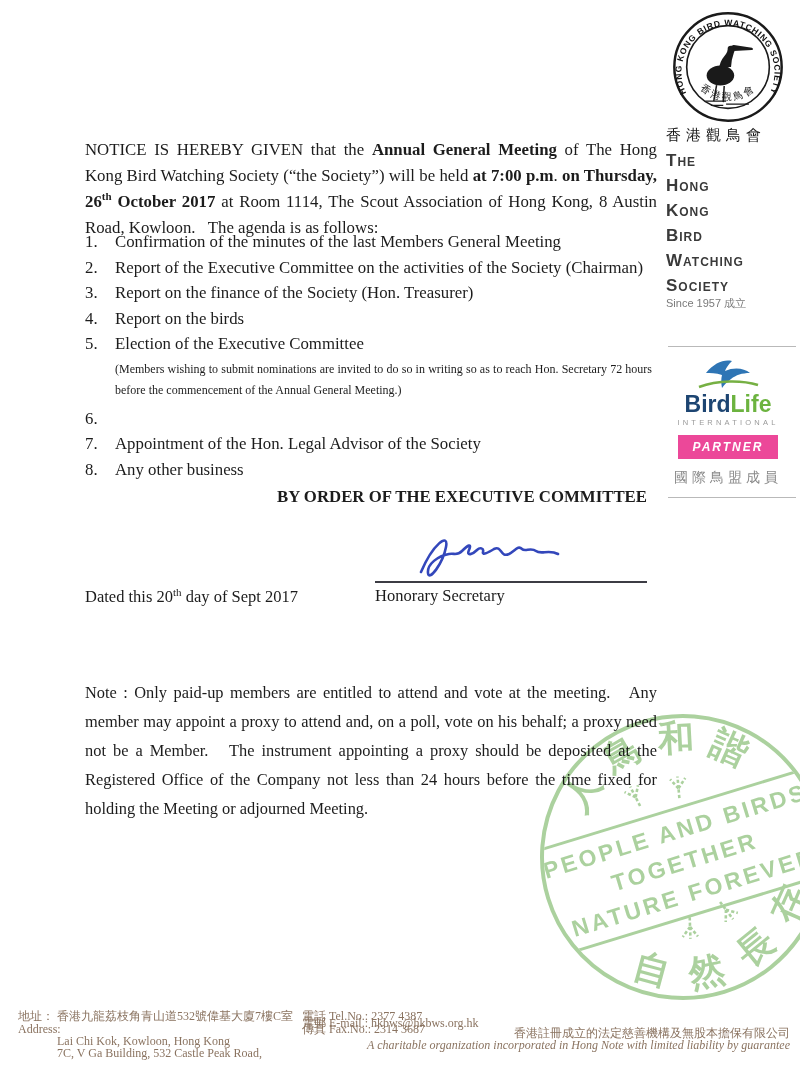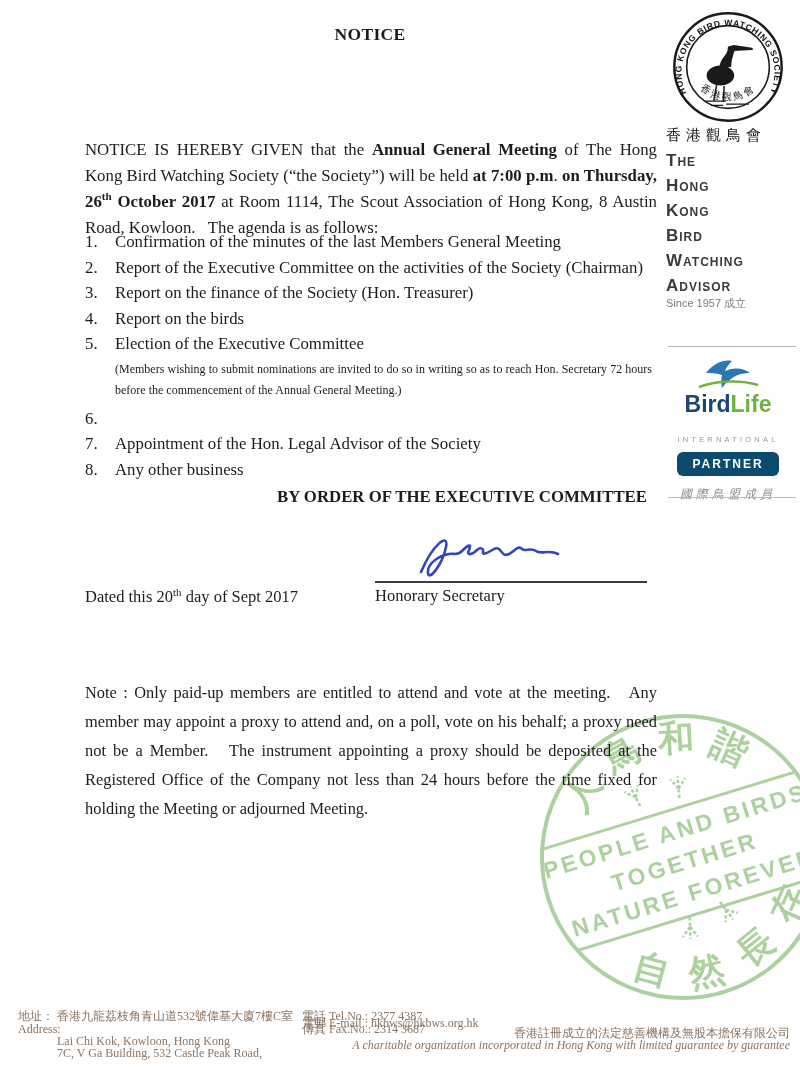--- a/index.html
+++ b/index.html
@@ -42,25 +42,25 @@
   .org-name{position:absolute;left:6px;width:128px;font-family:"Liberation Sans",sans-serif;
             font-variant:small-caps;font-weight:600;font-size:17px;color:#3a3a3a;
             letter-spacing:1px;line-height:25px;}
   #since{position:absolute;left:6px;top:288px;font-family:"Liberation Sans",sans-serif;
          font-size:11px;color:#7a7a7a;}
   .side-divider{position:absolute;left:8px;width:128px;height:1px;background:#b9b9b9;}
   #divider1{top:338px;} #divider2{top:489px;}
   #birdlife{position:absolute;left:0px;top:350px;width:136px;text-align:center;
             font-family:"Liberation Sans",sans-serif;}
   #birdlife-word{font-size:23px;font-weight:bold;line-height:24px;margin-top:-2px;}
-  #birdlife-intl{font-size:7.5px;letter-spacing:3.2px;color:#9a9a9a;margin-top:19px;}
-  #partner-box{display:inline-block;margin-top:8px;background:#0c4a6e;color:#fff;
-               font-size:12px;font-weight:bold;letter-spacing:2px;border-radius:6px;
-               padding:5px 15px;}
-  #member-zh{margin-top:10px;font-size:12px;letter-spacing:4px;color:#8a8a8a;font-style:italic;}
+  #birdlife-intl{font-size:7.5px;letter-spacing:3.2px;color:#9a9a9a;margin-top:2px;}
+  #partner-box{display:inline-block;margin-top:8px;background:#ec4899;color:#fff;
+               font-size:12px;font-weight:bold;letter-spacing:2px;border-radius:0;
+               padding:5px 15px;font-style:italic;}
+  #member-zh{margin-top:10px;font-size:14px;letter-spacing:4px;color:#8a8a8a;}
 
   
   #stamp{position:absolute;left:540px;top:714px;width:286px;height:286px;
          transform:rotate(-17deg);opacity:.72;mix-blend-mode:multiply;pointer-events:none;}
   #stamp-circle{position:absolute;inset:0;border:4px solid #8bbf78;border-radius:50%;
                 overflow:hidden;}
   #stamp-band{position:absolute;left:-12px;right:-12px;top:89px;height:104px;
               border-top:3px solid #8bbf78;border-bottom:3px solid #8bbf78;
               display:flex;flex-direction:column;justify-content:space-evenly;}
   .stamp-line{text-align:center;font-family:"Liberation Sans",sans-serif;font-weight:800;
@@ -75,21 +75,20 @@
   .foot-it{font-style:italic;}
 
   [data-interactable]{cursor:default;}
 </style>
 </head>
 <body>
 
 <div id="page" data-interactable="false">
 
   <div class="title-block" data-interactable="false">
-    <div class="title-line" data-interactable="false">NOTICE</div>
   </div>
 
   <p class="para" id="intro" data-interactable="false"><span data-interactable="false">NOTICE IS HEREBY GIVEN that the </span><span class="b" data-interactable="false">Annual General Meeting</span><span data-interactable="false"> of The Hong Kong Bird Watching Society (“the Society”) will be held </span><span class="b" data-interactable="false">at 7:00 p.m</span><span data-interactable="false">. </span><span class="b" data-interactable="false">on Thursday, 26</span><sup class="b" data-interactable="false">th</sup><span class="b" data-interactable="false"> October 2017</span><span data-interactable="false"> at Room 1114, The Scout Association of Hong Kong, 8 Austin Road, Kowloon.&nbsp;&nbsp; The agenda is as follows:</span></p>
 
   <div id="agenda" data-interactable="false">
     <div class="agenda-row" data-interactable="false">
         <span class="agenda-num" data-interactable="false">1.</span>
         <span data-interactable="false">Confirmation of the minutes of the last Members General Meeting</span>
       </div>
     <div class="agenda-row" data-interactable="false">
@@ -156,21 +155,21 @@
         <path d="M36,96 h22 M58,99 h24 M42,100.5 h13" stroke="#1a1a1a" stroke-width="1.3" fill="none"></path>
       </g>
     </svg>
 
     <div id="org-zh" data-interactable="false">香港觀鳥會</div>
     <div class="org-name" style="top:140px" data-interactable="false">The</div>
     <div class="org-name" style="top:165px" data-interactable="false">Hong</div>
     <div class="org-name" style="top:190px" data-interactable="false">Kong</div>
     <div class="org-name" style="top:215px" data-interactable="false">Bird</div>
     <div class="org-name" style="top:240px" data-interactable="false">Watching</div>
-    <div class="org-name" style="top:265px" data-interactable="false">Advisor</div>
+    <div class="org-name" style="top:265px" data-interactable="false">Society</div>
     <div id="since" data-interactable="false">Since 1957 成立</div>
 
     <div class="side-divider" id="divider1" data-interactable="false"></div>
 
     <div id="birdlife" data-interactable="false">
       <svg width="64" height="32" viewBox="0 0 64 32" data-interactable="false">
         <path fill="#2e75b5" d="M10,15 C18,5 28,1 36,3 C32,7 30,10 29,13 C38,9 48,10 54,15 C46,15 40,17 35,21 C31,24 28,27 26,30 C25,25 25,21 26,17 C20,15 14,15 10,15 z"></path>
         <path d="M3,29 C22,22 46,22 62,27" stroke="#76b043" stroke-width="2.6" fill="none"></path>
       </svg>
       <div id="birdlife-word" data-interactable="false"><span style="color:#1d4572" data-interactable="false">Bird</span><span style="color:#6cb33f" data-interactable="false">Life</span></div>
@@ -215,16 +214,16 @@
   <div data-interactable="false">
     <span class="foot" style="left:18px;top:1010px" data-interactable="false">地址：</span>
     <span class="foot" style="left:57px;top:1010px" data-interactable="false">香港九龍荔枝角青山道532號偉基大廈7樓C室</span>
     <span class="foot" style="left:18px;top:1023px" data-interactable="false">Address:</span>
     <span class="foot" style="left:57px;top:1047px" data-interactable="false">7C, V Ga Building, 532 Castle Peak Road,</span>
     <span class="foot" style="left:57px;top:1035px" data-interactable="false">Lai Chi Kok, Kowloon, Hong Kong</span>
     <span class="foot" style="left:302px;top:1010px" data-interactable="false">電話 Tel.No.: 2377 4387</span>
     <span class="foot" style="left:302px;top:1023px" data-interactable="false">傳真 Fax.No.: 2314 3687</span>
     <span class="foot" style="left:302px;top:1017px" data-interactable="false">電郵 E-mail.: hkbws@hkbws.org.hk</span>
     <span class="foot" style="right:10px;top:1027px;position:absolute" data-interactable="false">香港註冊成立的法定慈善機構及無股本擔保有限公司</span>
-    <span class="foot foot-it" style="right:10px;top:1039px;position:absolute" data-interactable="false">A charitable organization incorporated in Hong Kong with limited guarantee by guarantee</span>
+    <span class="foot foot-it" style="right:10px;top:1039px;position:absolute" data-interactable="false">A charitable organization incorporated in Hong Note with limited liability by guarantee</span>
   </div>
 
 </div>
 
 </body></html>

